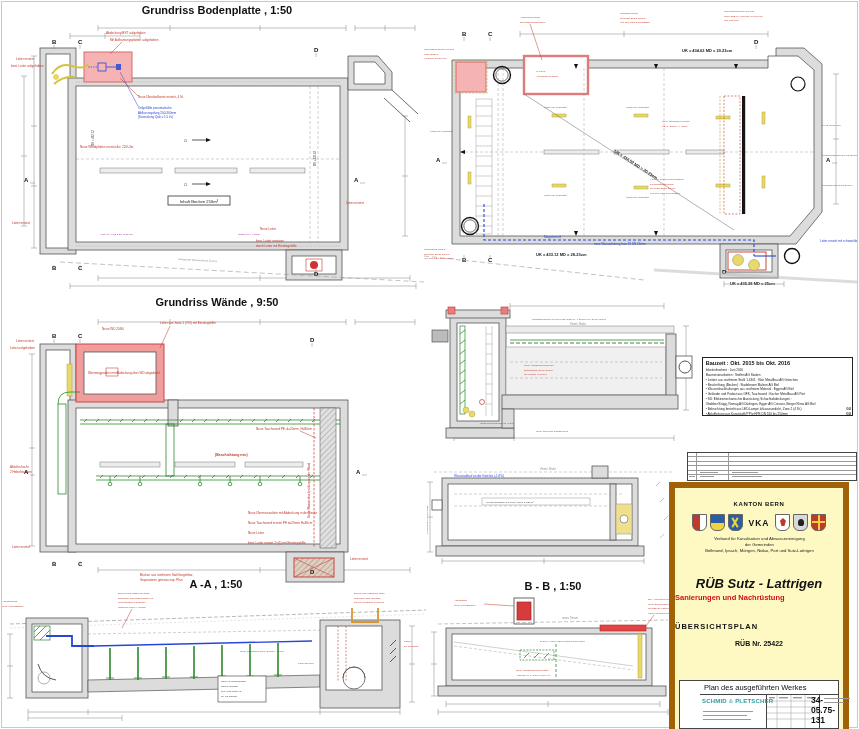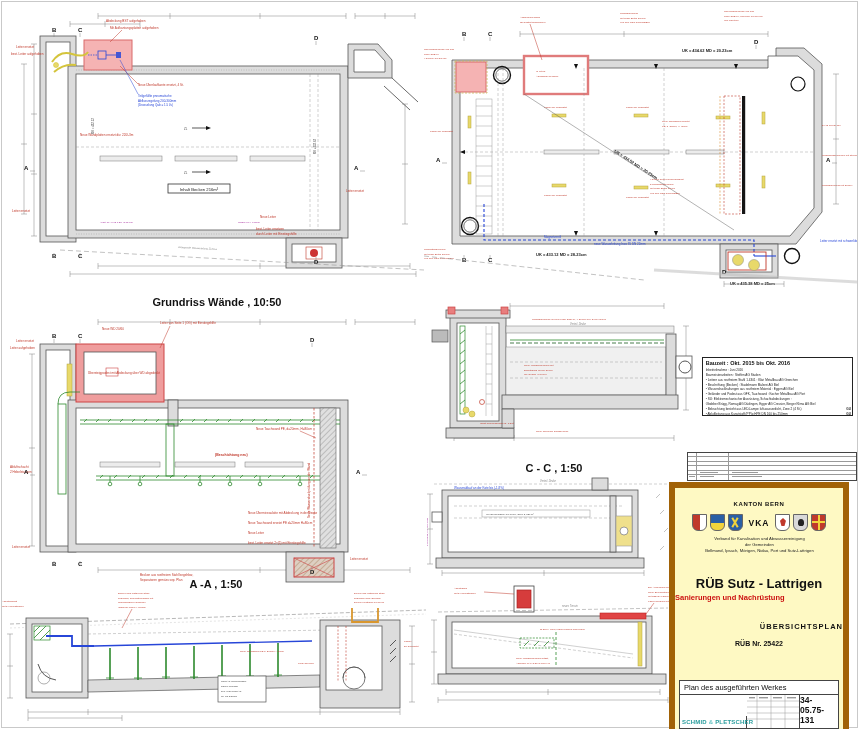--- a/index.html
+++ b/index.html
@@ -51,41 +51,42 @@
   
   #titleblock{position:absolute;left:669px;top:482px;width:168px;height:245px;border:6px solid #a16207;
               background:#fef9c3;}
   .tb-kanton{margin-top:13px;text-align:center;font-size:6px;font-weight:bold;letter-spacing:.6px;color:#111;}
   .shield-row{display:flex;justify-content:center;align-items:center;gap:3px;margin-top:7px;height:17px;}
   .shield{width:13px;height:15px;border:.5px solid #666;border-radius:0 0 6px 6px;position:relative;overflow:hidden;}
   .vka{font-size:8.5px;font-weight:bold;color:#111;letter-spacing:1px;margin:0 3px;}
   .tb-verband{margin-top:5px;text-align:center;}
   .tb-verband .s60{transform:scale(.6);transform-origin:50% 0;width:166%;margin-left:-33%;}
   .vline{font-size:7px;color:#222;line-height:1.45;}
-  .tb-project{margin-top:10px;text-align:center;font-size:13px;font-weight:bold;color:#111;}
+  .tb-project{margin-top:10px;text-align:center;font-size:13px;font-weight:bold;color:#111;font-style:italic;}
   .tb-sub{margin-top:2px;font-size:7.5px;font-weight:bold;color:#cc1111;}
-  .tb-plantype{margin-top:20px;text-align:right;font-size:7.5px;font-weight:bold;letter-spacing:1px;color:#111;}
+  .tb-plantype{margin-top:20px;text-align:left;font-size:7.5px;font-weight:bold;letter-spacing:1px;color:#111;}
   .tb-rub{margin-top:9px;text-align:center;font-size:7px;font-weight:bold;color:#111;}
-  .tb-footer{position:absolute;left:4px;right:4px;bottom:4px;border:1px solid #444;background:#fff;}
+  .tb-footer{position:absolute;left:4px;right:4px;bottom:4px;border:1px solid #444;background:#fff;padding-left:20px;}
   .tbf-title{font-size:7.5px;color:#111;padding:2px 4px;border-bottom:.8px solid #444;}
-  .tbf-body{display:flex;height:33px;align-items:flex-end;}
+  .tbf-body{display:flex;height:33px;}
   .tbf-logo{width:62px;border-right:.8px solid #444;position:relative;padding:3px 2px;}
   .logo-line{color:#2a9d9d;font-weight:bold;font-size:6px;letter-spacing:.2px;white-space:nowrap;}
   .logo-amp{color:#6fc7c7;font-size:6px;font-weight:bold;}
   .tbf-grid{width:52px;border-right:.8px solid #444;}
   .tbf-num{flex:1;position:relative;}
   .plan-nr{position:absolute;right:3px;bottom:3px;font-size:8.5px;font-weight:bold;color:#111;}
 </style>
 </head>
 <body>
 
 <div id="sheet">
 <div id="sheet-border"></div>
 
 <div class="panel" style="left:10px;top:4px;width:414px;height:292px;">
+  <div class="panel-title">Grundriss Bodenplatte , 1:50</div>
   <svg width="414" height="276" viewBox="0 0 414 276">
 
     <g class="dim">
       <path d="M88,12 H336 M88,9 V15 M160,9 V15 M250,9 V15 M336,9 V15"></path>
       <path d="M345,12 H405 M345,9 V15 M375,9 V15 M405,9 V15"></path>
       <path d="M60,20 H130 M60,17 V23 M95,17 V23 M130,17 V23"></path>
       <path d="M24,40 V232 M21,40 H27 M21,110 H27 M21,170 H27 M21,232 H27"></path>
       <path d="M14,60 V210 M11,60 H17 M11,140 H17 M11,210 H17"></path>
       <path d="M88,262 H400 M88,259 V265 M250,259 V265 M400,259 V265"></path>
       <path d="M60,270 H406 M60,267 V273 M406,267 V273"></path>
@@ -325,21 +326,21 @@
     </g>
     <g class="dim">
       <path d="M96,30 H344 M96,27 V33 M200,27 V33 M344,27 V33"></path>
       <path d="M412,70 V200 M409,70 H415 M409,135 H415 M409,200 H415"></path>
       <path d="M300,280 H360 M300,277 V283 M360,277 V283"></path>
     </g>
   </svg>
 </div>
 
 <div class="panel" style="left:10px;top:296px;width:414px;height:292px;">
-  <div class="panel-title">Grundriss Wände , 10:50</div>
+  <div class="panel-title">Grundriss Wände , 9:50</div>
   <svg width="414" height="276" viewBox="0 0 414 276">
     <defs>
       <pattern id="hatchG" width="4" height="4" patternUnits="userSpaceOnUse" patternTransform="rotate(45)">
         <rect width="4" height="4" fill="#e0e0e0"></rect>
             <line x1="0" y1="0" x2="0" y2="4" stroke="#999" stroke-width="1"></line>
       </pattern>
       <pattern id="hatchB" width="4" height="4" patternUnits="userSpaceOnUse" patternTransform="rotate(45)">
         <rect width="4" height="4" fill="#ddcfc2"></rect>
             <line x1="0" y1="0" x2="0" y2="4" stroke="#b08968" stroke-width="1"></line>
       </pattern>
@@ -474,21 +475,20 @@
       <text class="t-red2" x="100" y="66">Neue Wandabdeckung mit</text>
       <text class="t-red2" x="100" y="70.5">Befestigung an der Decke</text>
       <text class="t-red2" x="100" y="75">OK Gefälle (43.17%)</text>
       <text class="t-red2" x="56" y="124">Inhalt Pumpensumpf ca. 1.5m³</text>
       <text class="t-red2" x="112" y="132">Neue Tellerluse DN125 (DIN)</text>
     </g>
   </svg>
 </div>
 
 <div class="panel" style="left:424px;top:462px;width:260px;height:118px;">
-  <div class="panel-title">C - C , 1:50</div>
   <svg width="260" height="102" viewBox="0 0 260 102">
     <line class="thin dash" x1="10" y1="10" x2="250" y2="10"></line>
     <text class="t-gray" x="116" y="8">Verteil. Decke</text>
     <g>
       <rect class="wall" x="18" y="16" width="196" height="68"></rect>
       <rect class="white" x="24" y="22" width="184" height="56"></rect>
       <rect class="wall" x="168" y="4" width="16" height="12"></rect>
       <line class="thin dash" x1="30" y1="32" x2="200" y2="32"></line>
       <line class="thin dash" x1="30" y1="44" x2="200" y2="44"></line>
       <rect x="58" y="36" width="108" height="7" fill="none" stroke="#888" stroke-width=".45"></rect>
@@ -578,20 +578,21 @@
     <g class="dim">
       <path d="M26,122 H398 M26,119 V125 M86,119 V125 M318,119 V125 M398,119 V125"></path>
       <path d="M8,44 V108 M5,44 H11 M5,76 H11 M5,108 H11"></path>
       <path d="M410,36 V112 M407,36 H413 M407,74 H413 M407,112 H413"></path>
       <path d="M26,128 H120 M26,125 V131 M120,125 V131"></path>
     </g>
   </svg>
 </div>
 
 <div class="panel" style="left:428px;top:580px;width:250px;height:145px;">
+  <div class="panel-title">B - B , 1:50</div>
   <svg width="250" height="129" viewBox="0 0 250 129">
     <g>
       <rect x="86" y="6" width="20" height="26" fill="#fff" stroke="#444" stroke-width=".8"></rect>
       <rect x="89" y="10" width="14" height="18" fill="#d63c3c" stroke="#a22" stroke-width=".7"></rect>
       <text class="t-red2" x="26" y="9">Abluftkamin</text>
       <text class="t-red2" x="26" y="13.5">mit 2 Hebelstangen</text>
       <line class="redL" x1="56" y1="12" x2="86" y2="14"></line>
     </g>
     <g>
       <line x1="10" y1="32" x2="240" y2="28" stroke="#888" stroke-width=".5" stroke-dasharray="4 2"></line>

